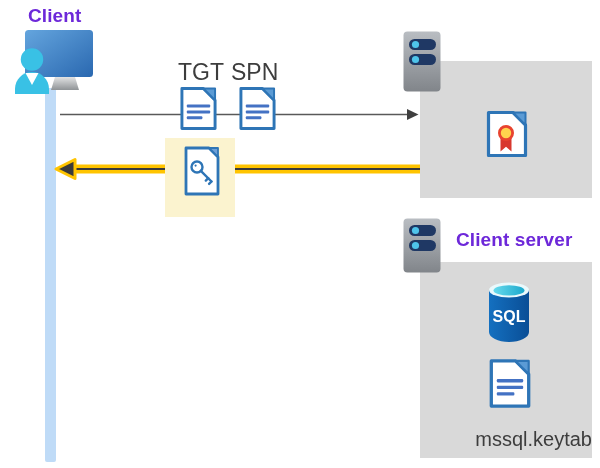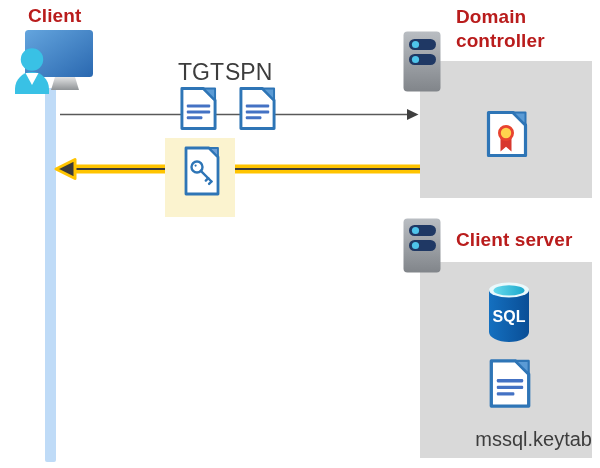--- a/index.html
+++ b/index.html
@@ -23,28 +23,28 @@
   .icon-client{left:12px;top:28px;}
   .icon-tgt{left:179px;top:86px;}
   .icon-spn{left:238px;top:86px;}
   .icon-key{left:184px;top:146px;}
   .icon-dc-server{left:403px;top:31px;}
   .icon-cert{left:486px;top:110px;}
   .icon-linux-server{left:403px;top:218px;}
   .icon-sql{left:487px;top:281px;}
   .icon-keytab{left:488px;top:357px;}
   
-  .lbl{z-index:5;color:#b91c1c;}
+  .lbl{z-index:5;color:#6d28d9;}
   .heading{font-weight:bold;font-size:19px;line-height:24px;letter-spacing:0.1px;}
   .client-label{left:28px;top:4px;}
   .dc-label{left:456px;top:5px;width:124px;}
   .linux-label{left:456px;top:228px;white-space:nowrap;}
   .ticket-label{top:59px;width:40px;text-align:center;font-size:23px;color:#3D3D3D;}
   .tgt-label{left:178px;}
-  .spn-label{left:225px;}
+  .spn-label{left:231px;}
   .keytab-label{left:420px;top:428px;width:172px;text-align:right;font-size:20px;color:#3D3D3D;}
 </style>
 </head>
 <body>
 
 <div class="canvas">
 
   <svg width="0" height="0" style="position:absolute" aria-hidden="true">
     <defs>
       <linearGradient id="grad-mon" x1="0" y1="0" x2="1" y2="1">
@@ -167,17 +167,16 @@
     <g fill="#4472C4">
       <rect x="8" y="19" width="24" height="3" rx="1"></rect>
       <rect x="8" y="25" width="24" height="3" rx="1"></rect>
       <rect x="8" y="31" width="16" height="3" rx="1"></rect>
     </g>
   </svg>
 
   <div class="abs lbl heading client-label">Client</div>
   <div class="abs lbl ticket-label tgt-label">TGT</div>
   <div class="abs lbl ticket-label spn-label">SPN</div>
-  <div class="abs lbl heading dc-label">Domain controller</div>
   <div class="abs lbl heading linux-label">Client server</div>
   <div class="abs lbl keytab-label">mssql.keytab</div>
 
 </div>
 
 </body></html>

